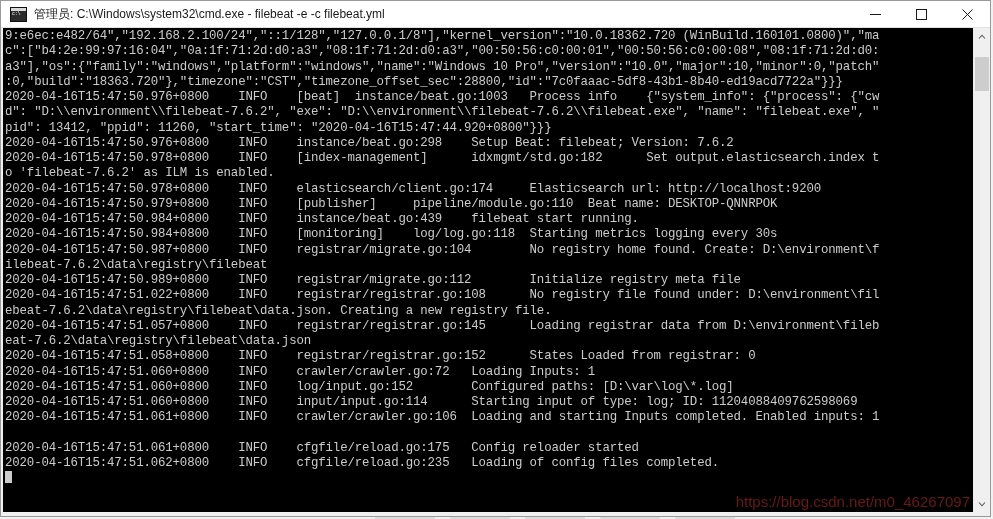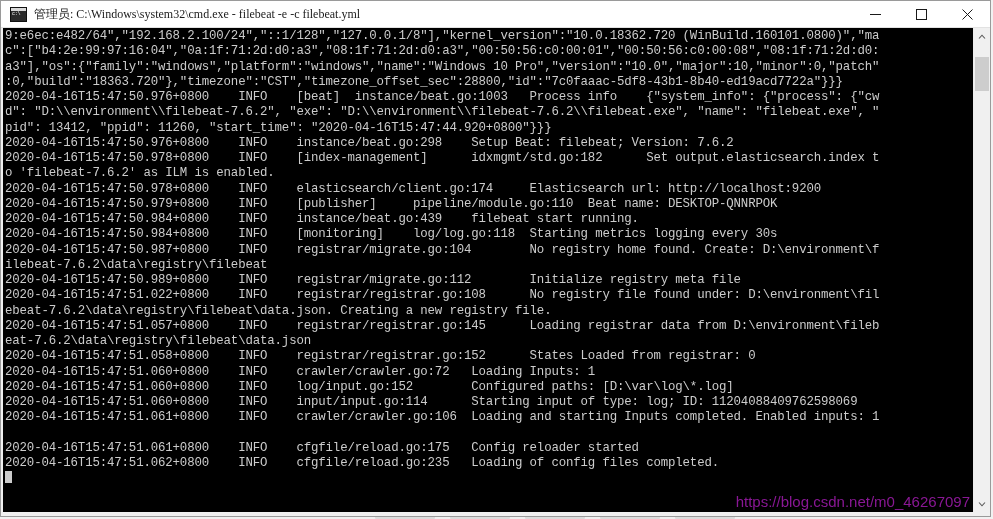--- a/index.html
+++ b/index.html
@@ -76,21 +76,21 @@
     font-family: "Liberation Mono", monospace;
     font-size: 5px;
     color: #ffffff;
     line-height: 7px;
     letter-spacing: -0.3px;
   }
   #title-text {
     font-size: 12px;
     color: #1a1a1a;
     white-space: nowrap;
-    font-family: Liberation Serif, serif;
+    font-family: Liberation Sans, sans-serif;
   }
   #win-controls {
     position: absolute;
     right: 0; top: 0;
     height: 26px;
     display: flex;
   }
   .win-btn {
     width: 46px;
     height: 26px;
@@ -249,14 +249,14 @@
         <div id="sb-thumb" style="top: 12px;"></div>
       </div>
       <div class="sb-arrow">
         <svg width="8" height="8" viewBox="0 0 8 8">
           <polyline points="1,2.5 4,5.8 7,2.5" fill="none" stroke="#5a5a5a" stroke-width="1.1"></polyline>
         </svg>
       </div>
     </div>
   </div>
 
-  <div id="watermark" style="color: #a21caf;">https://blog.csdn.net/m0_46267097</div>
+  <div id="watermark" style="color: #7f1d1d;">https://blog.csdn.net/m0_46267097</div>
 </div>
 
 </body></html>

